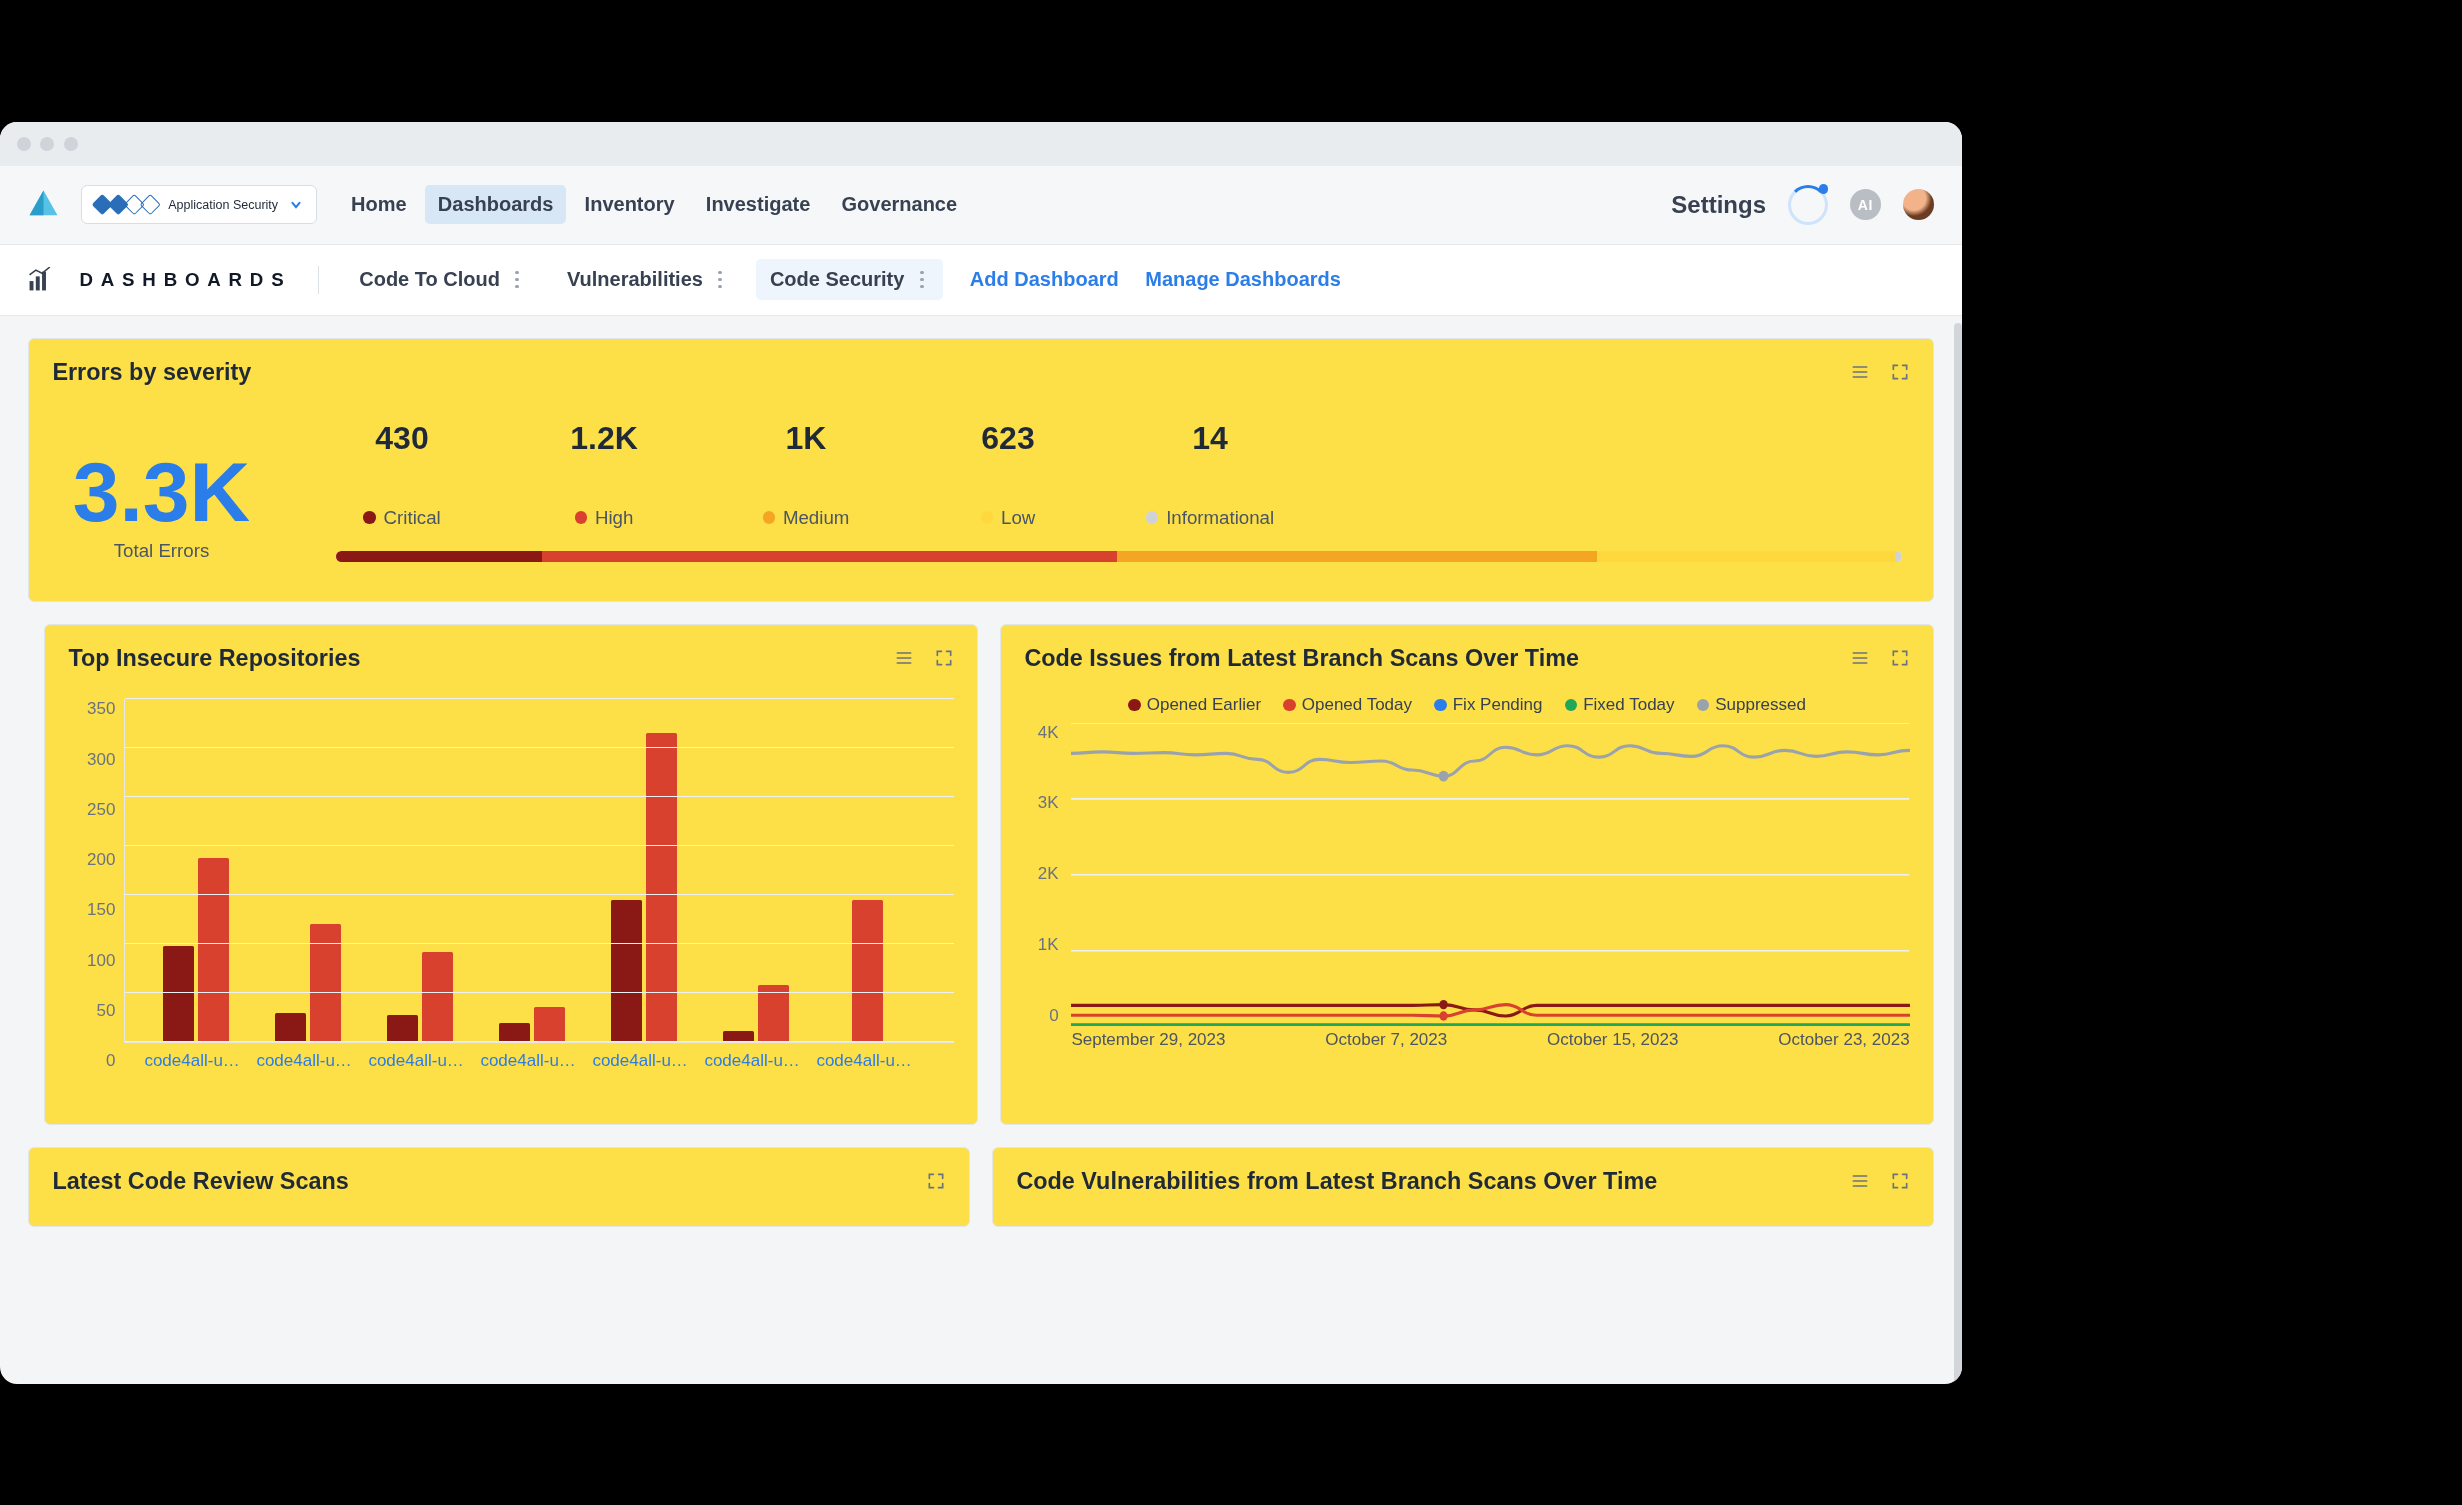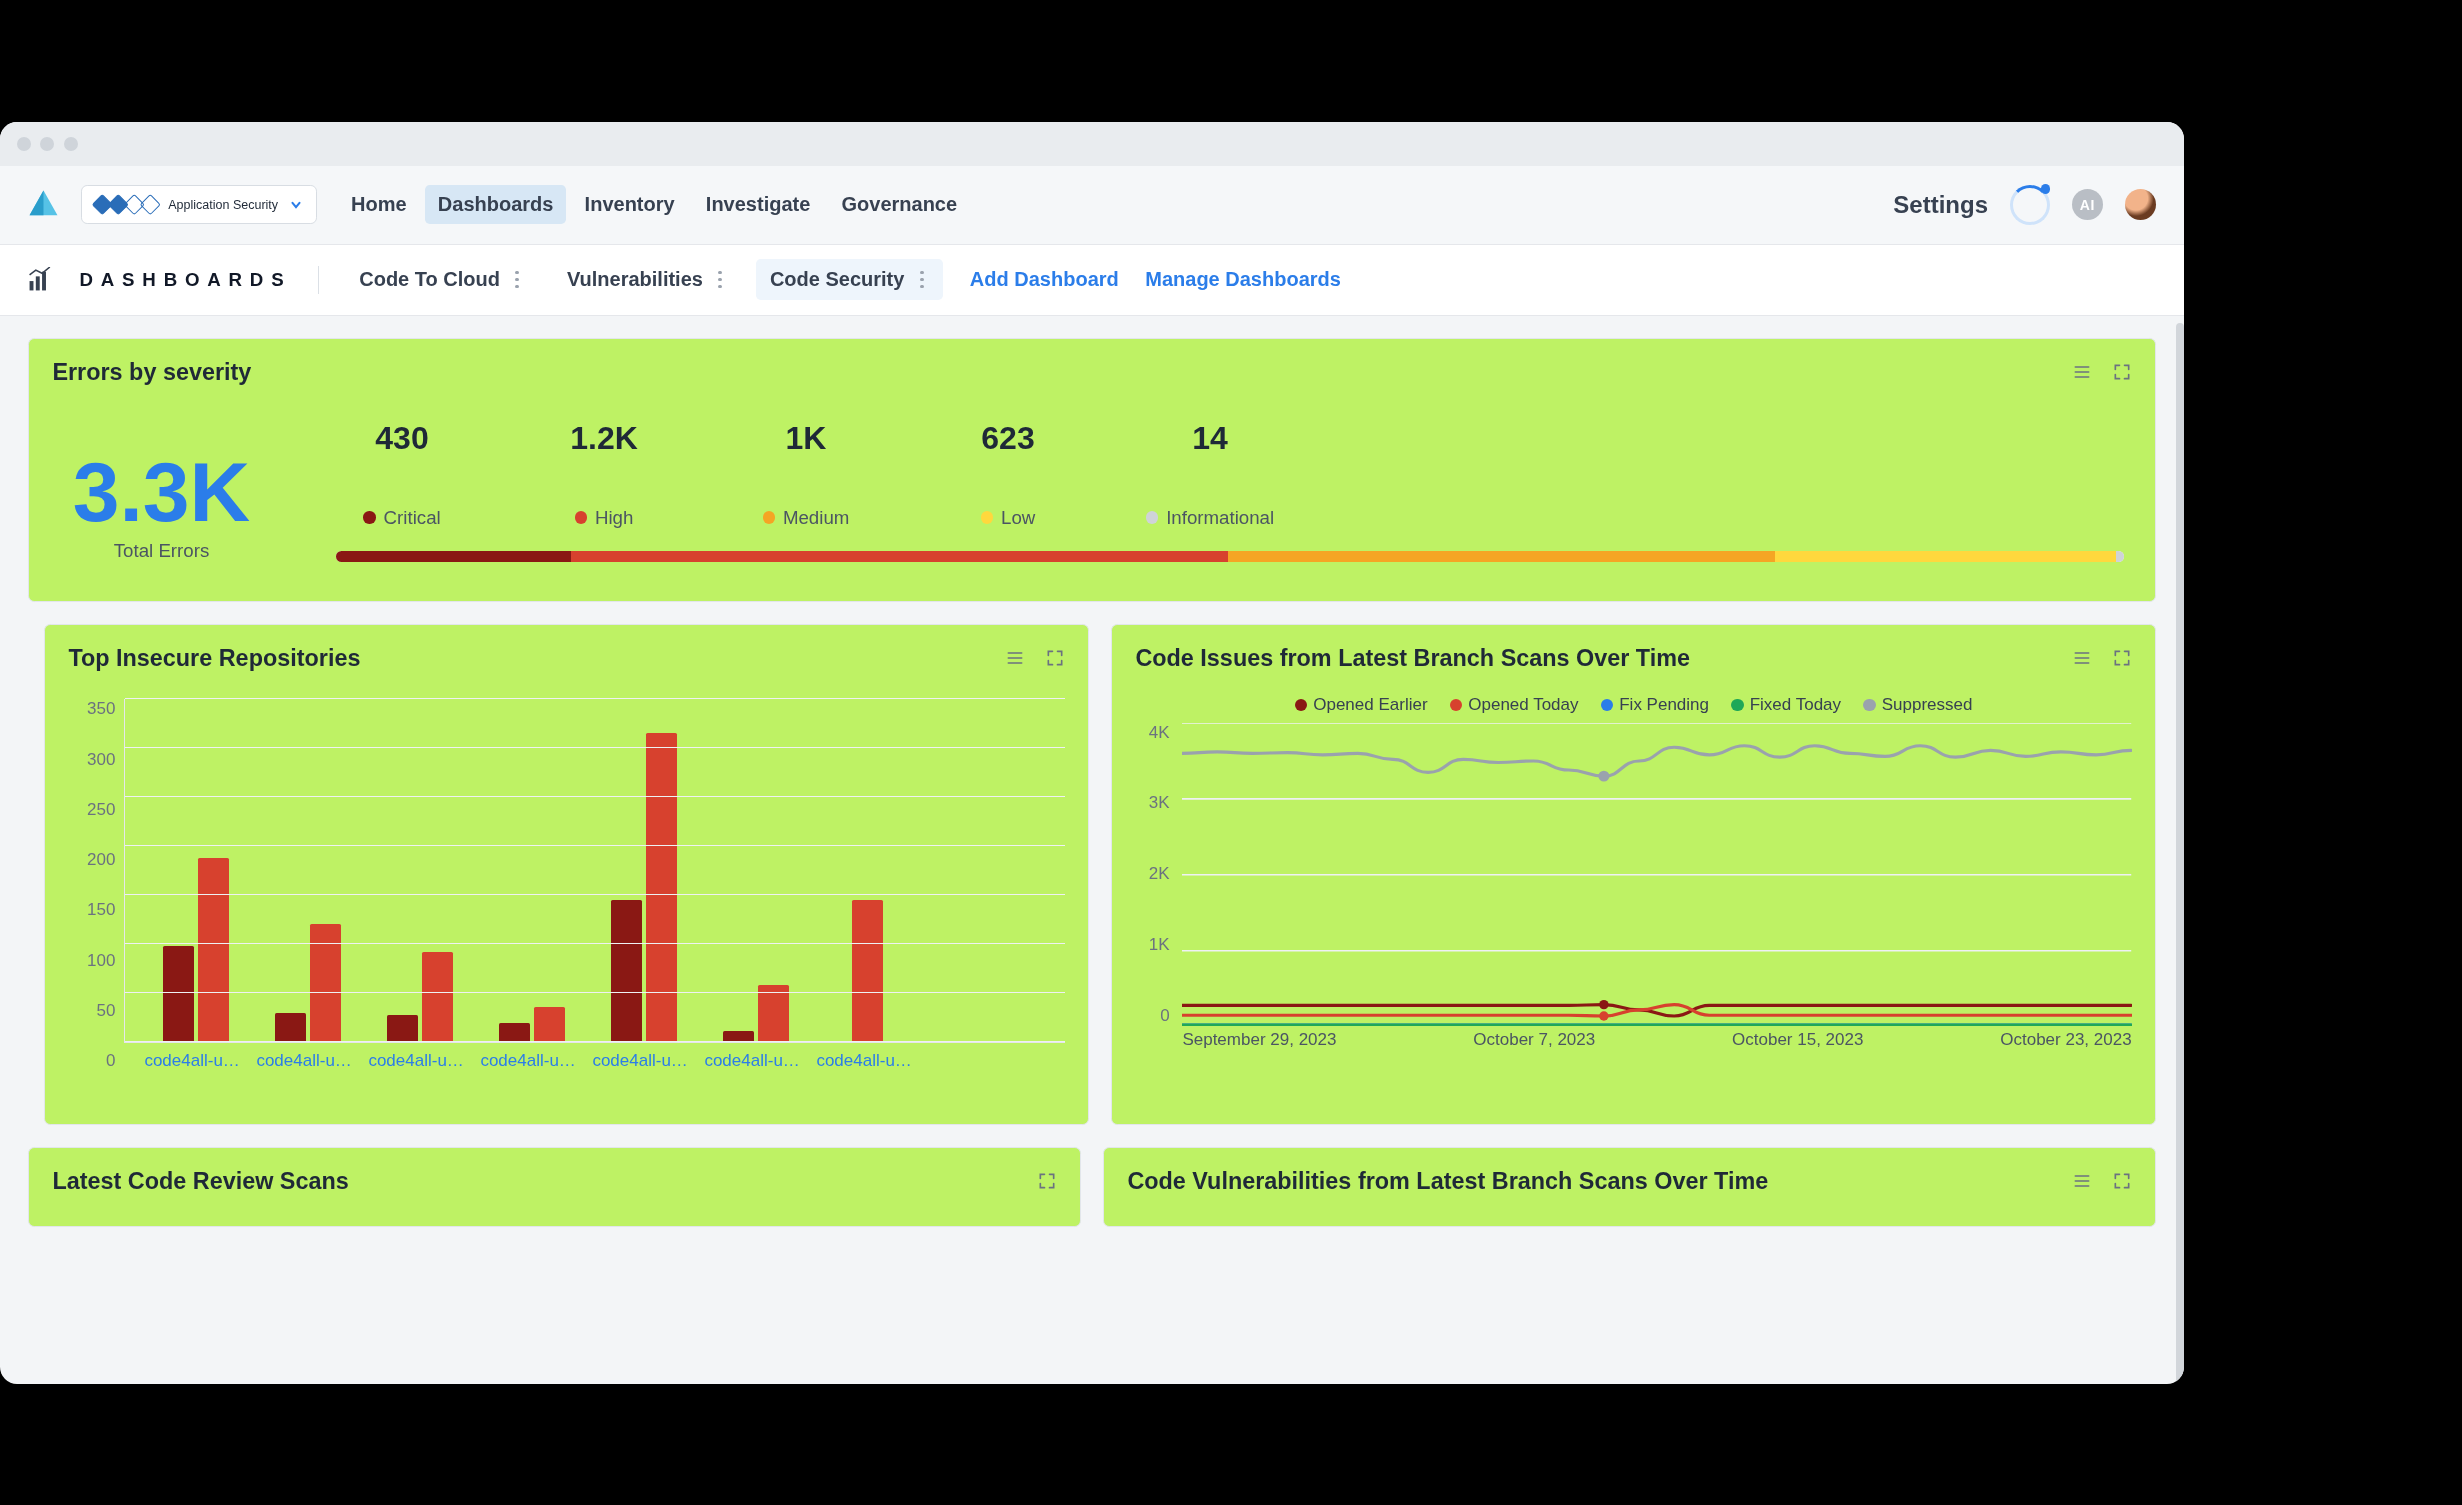--- a/index.html
+++ b/index.html
@@ -13,21 +13,21 @@
     --red:#d7412e;
     --red-dark:#8a1814;
     --orange:#f5a524;
     --yellow:#ffd83d;
     --green:#1fa858;
     --gray:#b9bec5;
     --text:#1f2937;
     --link:#2b7de9;
   }
   html,body{margin:0;padding:0;background:var(--bg);font-family:-apple-system,Segoe UI,Helvetica,Arial,sans-serif;color:var(--text);}
-  .stage{width:2184px;height:1505px;display:flex;align-items:center;justify-content:flex-end;}
+  .stage{width:1962px;height:1505px;display:flex;align-items:center;justify-content:flex-end;}
   .window{width:2275px;height:1262px;border-radius:17px;overflow:hidden;background:var(--page);box-shadow:0 23.4px 62px rgba(0,0,0,.5);}
   .titlebar{height:44px;background:#e9ecef;display:flex;align-items:center;padding:0 17px;gap:9.4px;}
   .tl-dot{width:14px;height:14px;border-radius:50%;background:#cfd4da;}
   .topbar{height:78px;display:flex;align-items:center;padding:0 28px;gap:22px;border-bottom:0.8px solid var(--border);background:#f5f7f9;}
   .logo{width:31px;height:31px;color:#56c2e6;}
   .logo svg{width:31px;height:31px;}
   .space-chip{display:flex;align-items:center;gap:11px;height:37px;padding:0 12.5px;border:0.8px solid #d8dde3;border-radius:6.2px;background:#fff;}
   .space-chip .diamonds{display:flex;gap:1.6px;}
   .space-chip .d{width:12.5px;height:12.5px;transform:rotate(45deg);border:1.6px solid #2a6db8;border-radius:2.3px;}
   .space-chip .d.fill{background:#2a6db8;}
@@ -47,21 +47,21 @@
   .subbar .label{letter-spacing:7.8px;font-size:18.7px;font-weight:700;color:#111827;}
   .vline{width:0.8px;height:28px;background:#dbe0e6;}
   .sub-tab{display:flex;align-items:center;gap:9.4px;padding:9.4px 14px;border-radius:4.7px;font-size:20px;color:#374151;font-weight:600;}
   .sub-tab.active{background:#eef5fc;}
   .sub-tab .more{color:#9aa2ad;}
   .sub-link{font-size:20px;color:var(--link);font-weight:600;}
 
   .content{padding:22px 28px 0;display:flex;flex-direction:column;gap:22px;height:calc(100% - 44px - 78px - 70px);overflow:hidden;position:relative;}
   .content::after{content:"";position:absolute;right:0;top:7.8px;bottom:0;width:7.8px;background:#d2d6db;border-radius:4.7px;}
 
-  .card{background:#bef264;border:0.8px solid #e2e6eb;border-radius:6.2px;}
+  .card{background:#fde047;border:0.8px solid #e2e6eb;border-radius:6.2px;}
   .card-head{display:flex;align-items:center;justify-content:space-between;padding:20px 23.4px;}
   .card-title{font-size:23.4px;font-weight:700;}
   .card-actions{display:flex;gap:20px;color:#6b7280;}
   .card-actions .ic{width:20px;height:20px;}
 
   
   .sev-body{padding:14px 31px 39px;display:flex;align-items:flex-end;gap:73px;}
   .total{display:flex;flex-direction:column;align-items:center;gap:6.2px;min-width:203px;}
   .total .num{font-size:84px;font-weight:600;color:#2b7de9;line-height:1;}
   .total .lbl{font-size:18.7px;color:#4b5563;}

